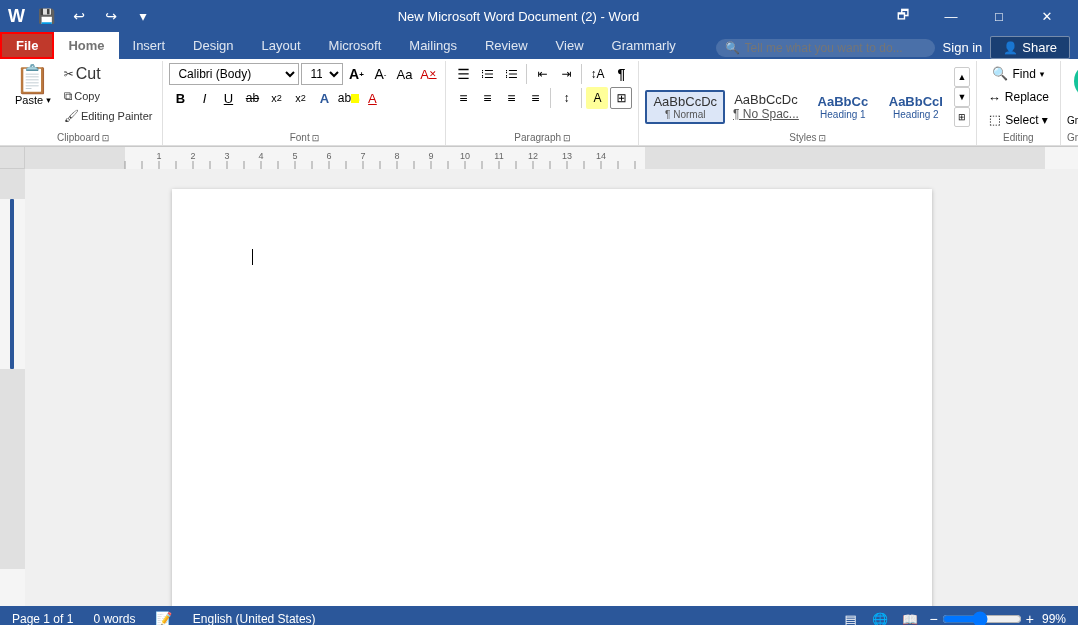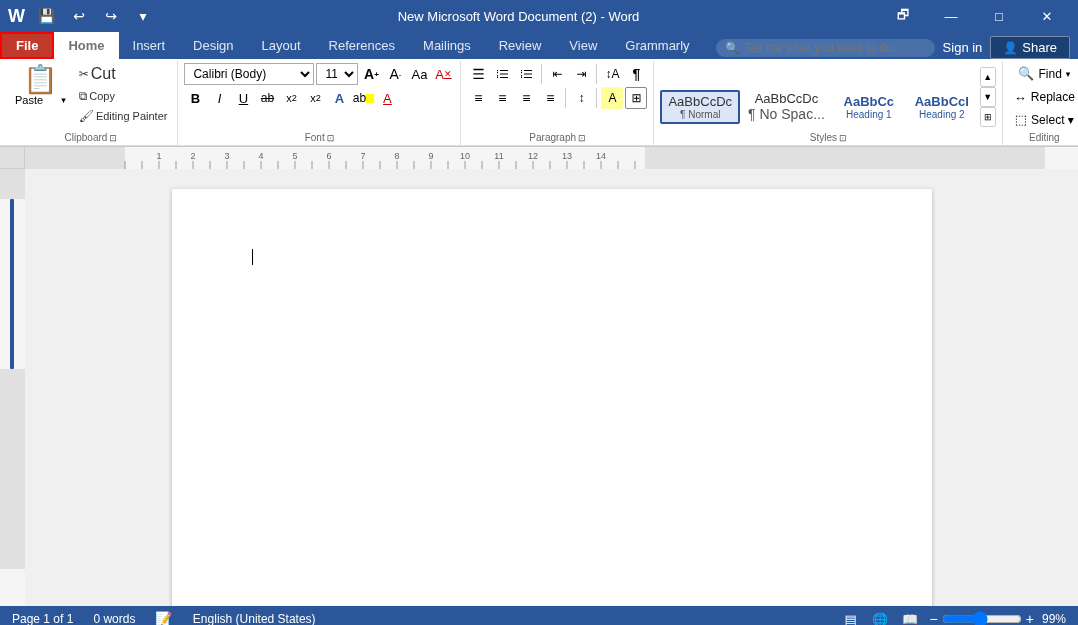--- a/index.html
+++ b/index.html
@@ -331,21 +331,21 @@
 <div id="ribbon">
 
   <div id="ribbon-top">
     <div class="tabs-and-signin">
 
       <div class="tab-item tab-file">File</div>
       <div class="tab-item active">Home</div>
       <div class="tab-item">Insert</div>
       <div class="tab-item">Design</div>
       <div class="tab-item">Layout</div>
-      <div class="tab-item">References</div>
+      <div class="tab-item">Microsoft</div>
       <div class="tab-item">Mailings</div>
       <div class="tab-item">Review</div>
       <div class="tab-item">View</div>
       <div class="tab-item">Grammarly</div>
 
       <div style="flex:1;display:flex;align-items:center;justify-content:flex-end;padding-right:8px;gap:8px;">
         <div style="display:flex;align-items:center;background:rgba(255,255,255,0.15);border-radius:12px;padding:2px 10px;gap:4px;">
           <span style="color:rgba(255,255,255,0.8);font-size:12px;">🔍</span>
           <input type="text" style="background: transparent; border: none; outline: none; color: white; font-size: 12px; width: 180px;" placeholder="Tell me what you want to do...">
         </div>
@@ -357,21 +357,21 @@
       </div>
     </div>
   </div>
 
   <div id="ribbon-controls">
 
     <div class="ribbon-group clipboard-group">
       <div class="ribbon-group-content">
         <div class="paste-btn">
           <span class="paste-icon">📋</span>
-          <div style="display:flex;align-items:center;gap:18px;">
+          <div style="display:flex;align-items:center;gap:3px;">
             <span style="font-size:11px;">Paste</span>
             <span style="font-size:9px;">▾</span>
           </div>
         </div>
         <div class="clipboard-sub">
           <div class="small-ribbon-btn">
             <span>✂</span>
             <span style="font-size:16px;">Cut</span>
           </div>
           <div class="small-ribbon-btn">
@@ -457,21 +457,21 @@
       <div class="ribbon-group-content">
         <div class="styles-gallery">
 
           <div class="style-item selected" style="background:#dce6f7;border:2px solid #2b579a;">
             <div style="font-size:13px;font-weight:normal;color:#333;">AaBbCcDc</div>
             <div style="font-size:10px;color:#555;">¶ Normal</div>
           </div>
 
           <div class="style-item">
             <div style="font-size:13px;color:#333;">AaBbCcDc</div>
-            <div style="font-size:14px;color:#555;">¶ No Spac...</div>
+            <div style="font-size:12px;color:#555;text-decoration:underline;">¶ No Spac...</div>
           </div>
 
           <div class="style-item">
             <div style="font-size:13px;font-weight:bold;color:#2b579a;">AaBbCc</div>
             <div style="font-size:10px;color:#2b579a;">Heading 1</div>
           </div>
 
           <div class="style-item">
             <div style="font-size:13px;font-weight:bold;color:#2b579a;">AaBbCcI</div>
             <div style="font-size:10px;color:#2b579a;">Heading 2</div>

